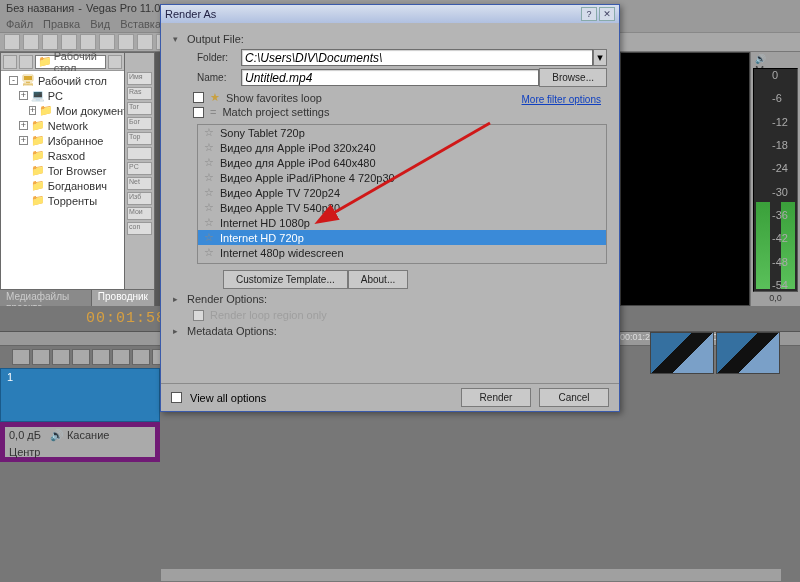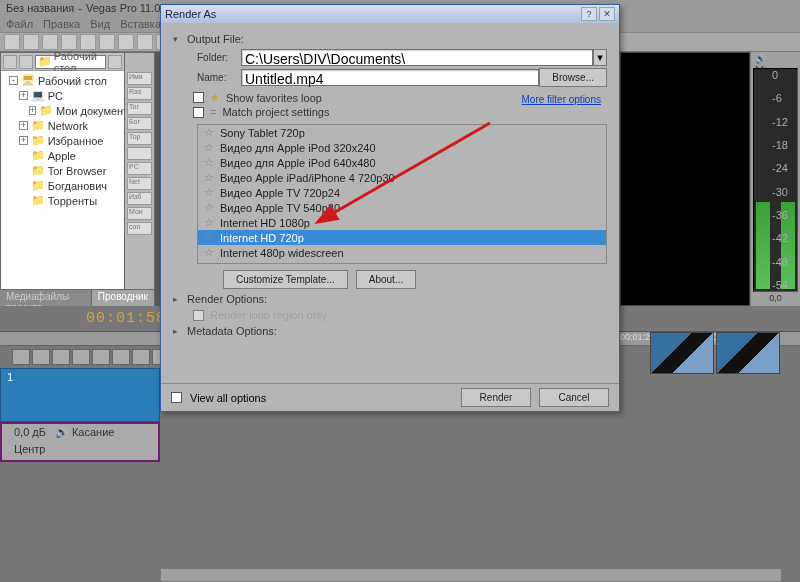--- a/index.html
+++ b/index.html
@@ -34,21 +34,21 @@
 
   
   .timeline-zone { background:#777; height: 276px; position:relative;}
   .timecode-row { height:26px; display:flex; align-items:center; padding-left:86px; border-bottom:1px solid #555;}
   .timecode { font-size:15px; color:#d8a040; font-family:"Courier New",monospace; letter-spacing:1px;}
   .transport { height:22px; margin-left:12px; display:flex; gap:2px; align-items:center;}
   .transport .bt { width:18px; height:16px; background:#aaa; border:1px solid #666;}
   .track-header { width:160px; }
   .track1h { background:#2a7db8; height:54px; border:1px solid #1a5a8a; color:#fff; font-size:9px; padding:2px 4px; position:relative; }
   .track1h .tnum { position:absolute; top:2px; left:3px; background:#2a7db8; padding:0 3px; }
-  .track2h { background:#aaa; height:40px; border:2px solid #701a75; color:#333; font-size:9px; padding:2px 12px;}
+  .track2h { background:#aaa; height:40px; border:5px solid #701a75; color:#333; font-size:9px; padding:2px 4px;}
   .track-row { display:flex;}
   .ruler-strip { height:14px; background:#999; border-bottom:1px solid #666; position:relative; margin-left:0;}
   .ruler-label { position:absolute; top:0; font-size:9px; color:#ddd;}
 
   
   .right-zone { position:absolute; right:0; top:52px; width:180px; height:254px; display:flex;}
   .preview { flex:1; background:#000; border:1px solid #444;}
   .meters-col { width:50px; background:#a0a0a0; border-left:1px solid #777; display:flex; flex-direction:column; padding:2px;}
   .meters-title { height:14px; font-size:9px; color:#444; padding-left:2px;}
   .meters { flex:1; background:#2a2a2a; border:1px inset #555; display:flex; justify-content:space-between; padding:2px; position:relative;}
@@ -66,21 +66,21 @@
                padding:0 4px; font-size:11px; color:#224;}
   .dlg-title .sp { flex:1;}
   .dlg-sys { display:flex; gap:2px;}
   .dlg-sys span { width:16px; height:14px; background:#d5dcea; border:1px solid #8aa; display:inline-flex; align-items:center; justify-content:center; font-size:9px; color:#446;}
   .dlg-body { padding:6px 12px 6px 12px;}
   .sect-label { font-weight:normal; font-size:11px; color:#333; margin:4px 0 4px 0; display:flex; align-items:center; gap:4px;}
   .sect-label::before { content:"▸"; font-size:9px; color:#555; width:10px;}
   .sect-label.open::before { content:"▾";}
   .row { display:flex; align-items:center; margin:2px 0 2px 24px;}
   .lbl { width:44px; font-size:10px; color:#333;}
-  .textbox { flex:1; background:#fff; border:1px solid #6e6e6e; height:17px; padding:1px 3px; font-size:14px; box-shadow:inset 1px 1px 1px #ccc;}
+  .textbox { flex:1; background:#fff; border:1px solid #6e6e6e; height:17px; padding:1px 3px; font-size:12px; box-shadow:inset 1px 1px 1px #ccc;font-style:italic;}
   .btn { background:#c9c9c9; border:1px solid #7a7a7a; height:19px; padding:0 12px; font-size:10px; color:#222; cursor:pointer;}
   .chk-row { display:flex; align-items:center; gap:6px; margin:2px 0 2px 20px; font-size:10px; color:#333;}
   .chk { width:11px; height:11px; border:1px solid #555; background:#fff;}
   .star { color:#c8a040; font-size:11px;}
   .star.gray { color:#888;}
   .link { color:#1040c0; font-size:10px; text-decoration:underline; cursor:pointer;padding-left:12px;}
 
   .format-list { margin:4px 0 6px 24px; border:1px solid #888; background:#b5b5b5; height:140px; overflow:hidden;}
   .fmt-item { display:flex; align-items:center; gap:6px; padding:1px 6px; font-size:10px; color:#222;}
   .fmt-item .fstar { color:#888; width:10px;}
@@ -160,21 +160,21 @@
               <span>Network</span>
             </div>
             <div class="tree-item l1">
               <span class="exp">+</span>
               <span class="folder-ic">📁</span>
               <span>Избранное</span>
             </div>
             <div class="tree-item l1">
               <span style="width:9px;display:inline-block"></span>
               <span class="folder-ic">📁</span>
-              <span>Apple</span>
+              <span>Rasxod</span>
             </div>
             <div class="tree-item l1">
               <span style="width:9px;display:inline-block"></span>
               <span class="folder-ic">📁</span>
               <span>Tor Browser</span>
             </div>
             <div class="tree-item l1">
               <span style="width:9px;display:inline-block"></span>
               <span class="folder-ic">📁</span>
               <span>Богданович</span>
@@ -344,21 +344,21 @@
         <div class="fmt-item">
           <span class="fstar">☆</span>
           <span>Internet 480p widescreen</span>
         </div>
         <div class="fmt-item">
           <span class="fstar">☆</span>
           <span>Internet 360p widescreen</span>
         </div>
       </div>
 
-    <div class="row" style="margin-left:24px; gap:8px;padding-left:26px;">
+    <div class="row" style="margin-left:24px; padding-left:26px;">
       <button class="btn">Customize Template...</button>
       <button class="btn">About...</button>
     </div>
 
     <div class="sect-label">Render Options:</div>
     <div class="chk-row" style="opacity:.5">
       <span class="chk"></span>
       <span style="color:#888">Render loop region only</span>
     </div>
 

